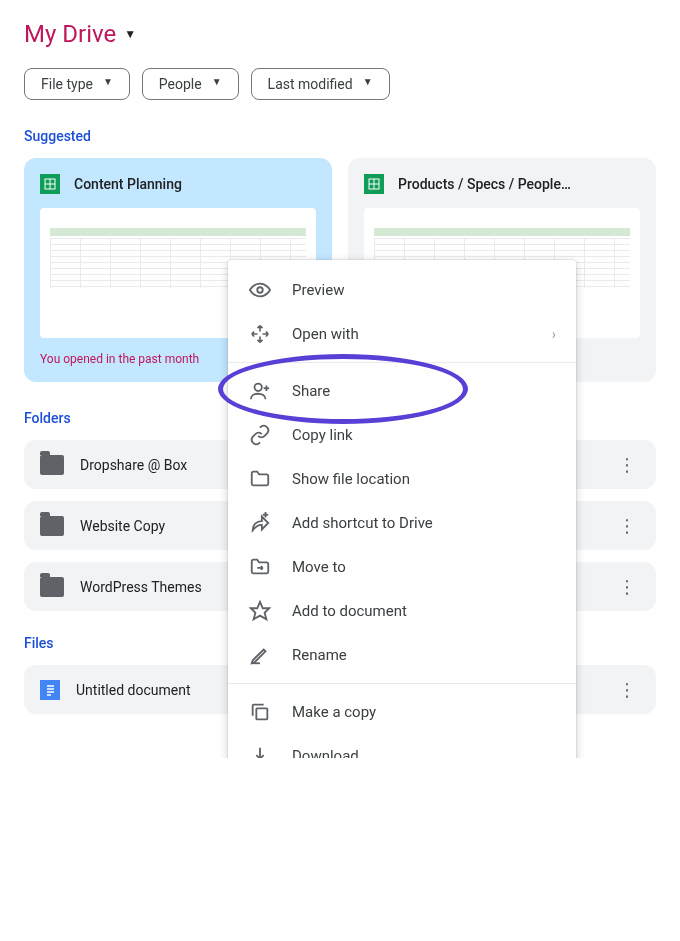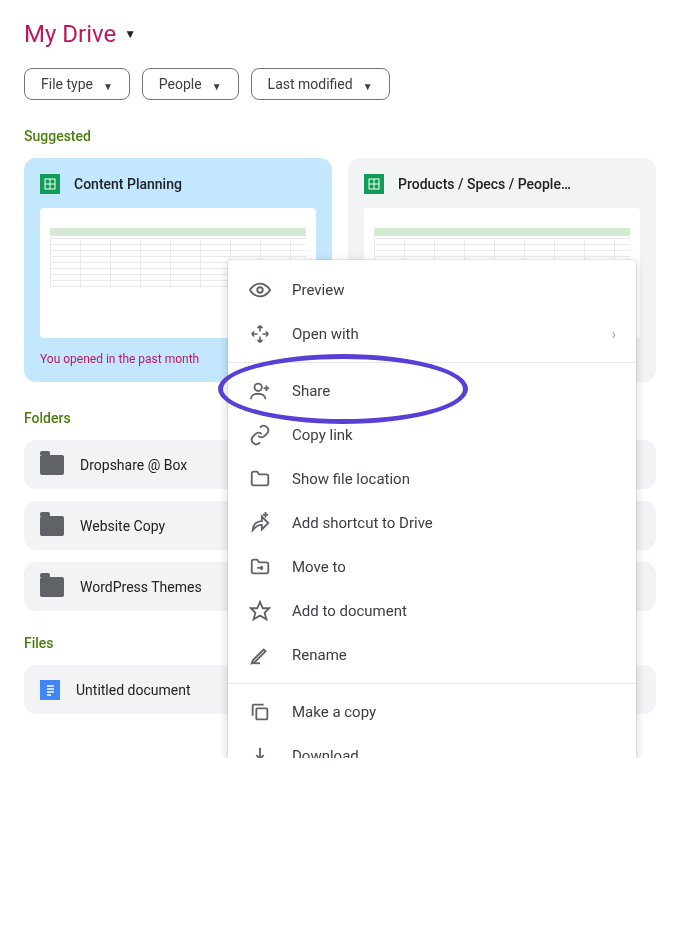--- a/index.html
+++ b/index.html
@@ -26,37 +26,37 @@
       font-size: 12px;
       color: #202124;
     }
     .filter-chips {
       display: flex;
       gap: 12px;
       margin-bottom: 28px;
     }
     .chip {
       display: flex;
-      align-items: flex-end;
+      align-items: flex-start;
       gap: 10px;
       padding: 7px 16px;
       border: 1px solid #747775;
       border-radius: 8px;
       font-size: 14px;
       color: #3c4043;
       cursor: pointer;
       background: #fff;
     }
     .chip-arrow {
       font-size: 10px;
       color: #3c4043;
     }
     .section-label {
       font-size: 14px;
-      color: #4d7c0f;
+      color: #1d4ed8;
       margin-bottom: 14px;
       font-weight: 500;
     }
     .suggested-row {
       display: flex;
       gap: 16px;
       margin-bottom: 28px;
     }
     .suggested-card {
       flex: 1;
@@ -176,21 +176,21 @@
       color: #5f6368;
       font-size: 18px;
       cursor: pointer;
       padding: 0 4px;
     }
     
     .context-menu {
       position: absolute;
       top: 260px;
       left: 228px;
-      width: 408px;
+      width: 348px;
       background: #fff;
       border-radius: 4px;
       box-shadow: 0 2px 10px rgba(0,0,0,0.2), 0 0 0 1px rgba(0,0,0,0.05);
       padding: 8px 0;
       z-index: 100;
     }
     .menu-item {
       display: flex;
       align-items: center;
       gap: 20px;

